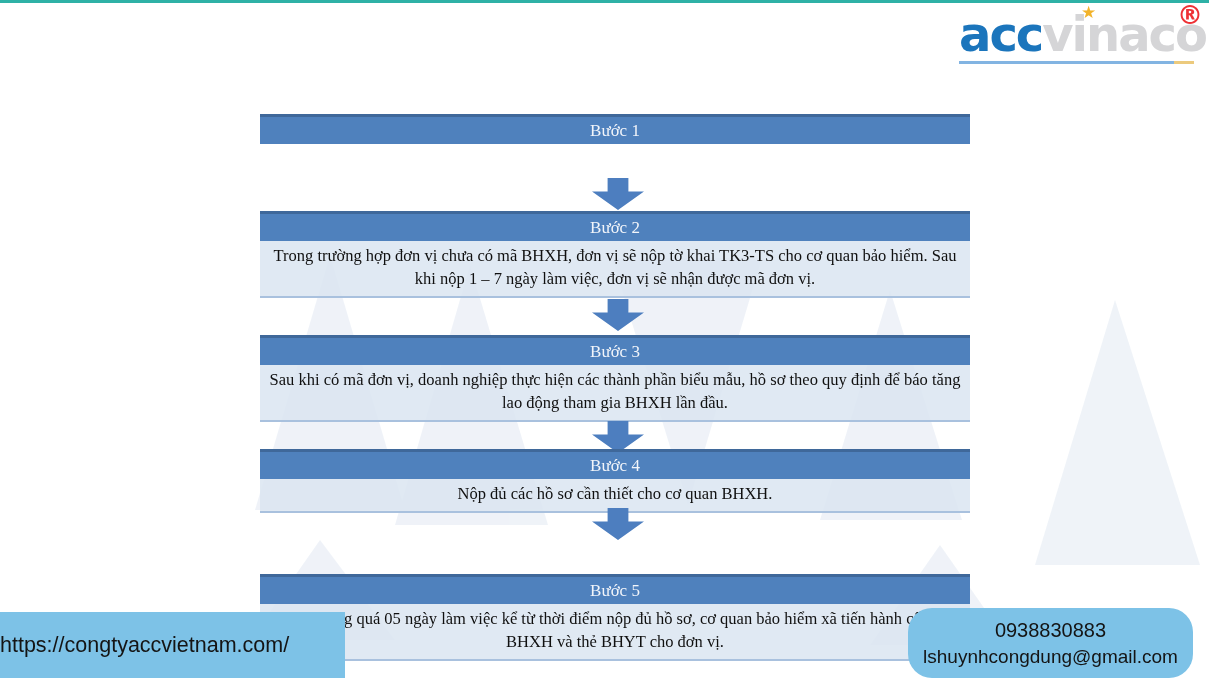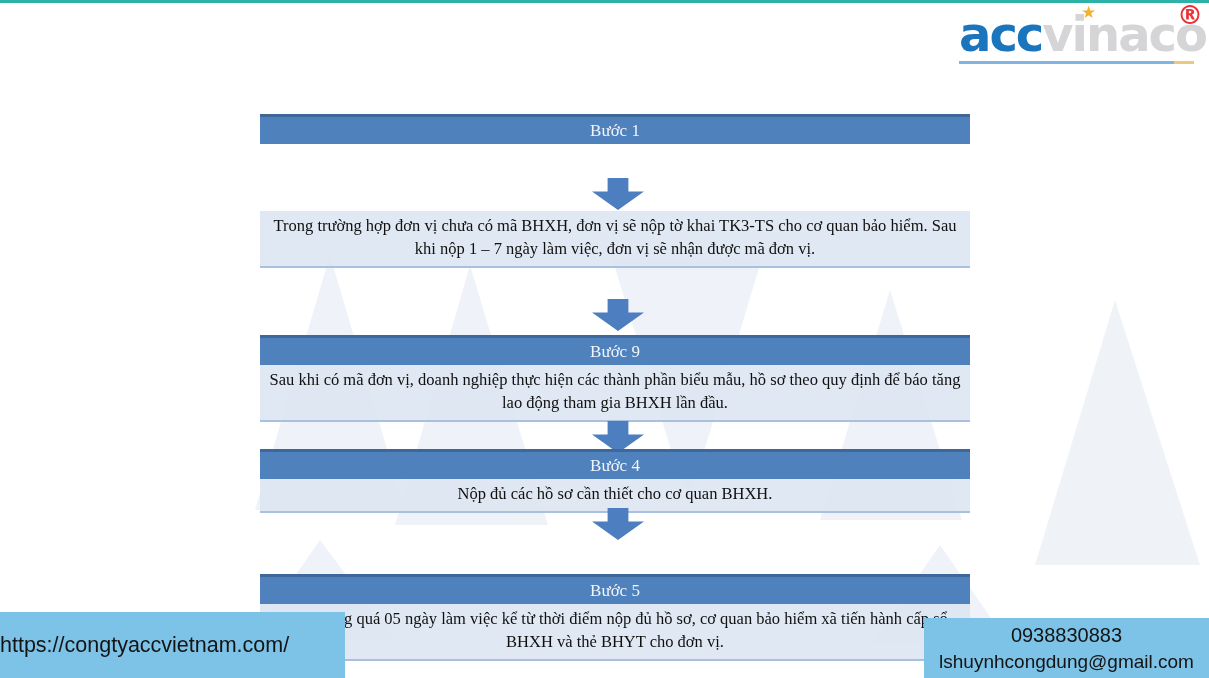--- a/index.html
+++ b/index.html
@@ -25,21 +25,21 @@
   
   .steps{position:absolute;left:0;top:0;width:1209px;height:678px;z-index:1;margin-left:20px;}
   .step{position:absolute;left:240px;width:710px;}
   .step-header{height:27px;background:var(--header-blue,#4f81bd);border-top:3px solid #3f689a;color:#f2f5fa;font-family:"Liberation Serif",serif;font-size:17px;text-align:center;line-height:27px;}
   .step-body{background:var(--body-blue,rgba(219,229,241,0.85));border-bottom:2px solid #a9c1de;color:#101010;font-family:"Liberation Serif",serif;font-size:16.5px;text-align:center;padding:4px 8px 5px 8px;line-height:1.38;}
   .arrow{position:absolute;left:572px;width:52px;height:32px;background:var(--arrow-blue,#4d7ebf);clip-path:polygon(30% 0,70% 0,70% 42%,100% 42%,50% 100%,0 42%,30% 42%);}
 
   
   .footer-left{position:absolute;left:0;bottom:0;width:345px;height:66px;background:var(--footer-blue,#7dc2e7);z-index:4;display:flex;align-items:center;}
   .footer-left span{font-size:21.5px;color:#141414;}
-  .footer-right{position:absolute;right:0;bottom:0;width:285px;height:60px;background:var(--footer-blue,#7dc2e7);z-index:4;display:flex;flex-direction:column;align-items:center;justify-content:center;gap:4px;}
+  .footer-right{position:absolute;right:16px;bottom:0;width:285px;height:70px;background:var(--footer-blue,#7dc2e7);z-index:4;display:flex;flex-direction:column;align-items:center;justify-content:center;gap:4px;border-radius:24px;}
   .footer-right .phone{font-size:20px;color:#141414;}
   .footer-right .email{font-size:19px;color:#141414;}
 </style>
 </head>
 <body>
 
 <div id="page">
   <div class="top-accent"></div>
 
   <svg class="watermark" viewBox="0 0 1209 678">
@@ -63,26 +63,27 @@
   </div>
 
   <div class="steps">
 
     <div class="step" style="top:114px">
       <div class="step-header">Bước 1</div>
     </div>
     <div class="arrow" style="top:178px"></div>
 
     <div class="step" style="top:211px">
+      <div class="step-header">Bước 2</div>
       <div class="step-body">Trong trường hợp đơn vị chưa có mã BHXH, đơn vị sẽ nộp tờ khai TK3-TS  cho cơ quan bảo hiểm. Sau khi nộp 1 – 7 ngày làm việc, đơn vị sẽ nhận được mã đơn vị.</div>
     </div>
     <div class="arrow" style="top:299px"></div>
 
     <div class="step" style="top:335px">
-      <div class="step-header">Bước 9</div>
+      <div class="step-header">Bước 3</div>
       <div class="step-body">Sau khi có mã đơn vị, doanh nghiệp thực hiện các thành phần biểu mẫu, hồ sơ theo quy định để báo tăng lao động tham gia BHXH lần đầu.</div>
     </div>
     <div class="arrow" style="top:421px"></div>
 
     <div class="step" style="top:449px">
       <div class="step-header">Bước 4</div>
       <div class="step-body">Nộp đủ các hồ sơ cần thiết cho cơ quan BHXH.</div>
     </div>
     <div class="arrow" style="top:508px"></div>
 

